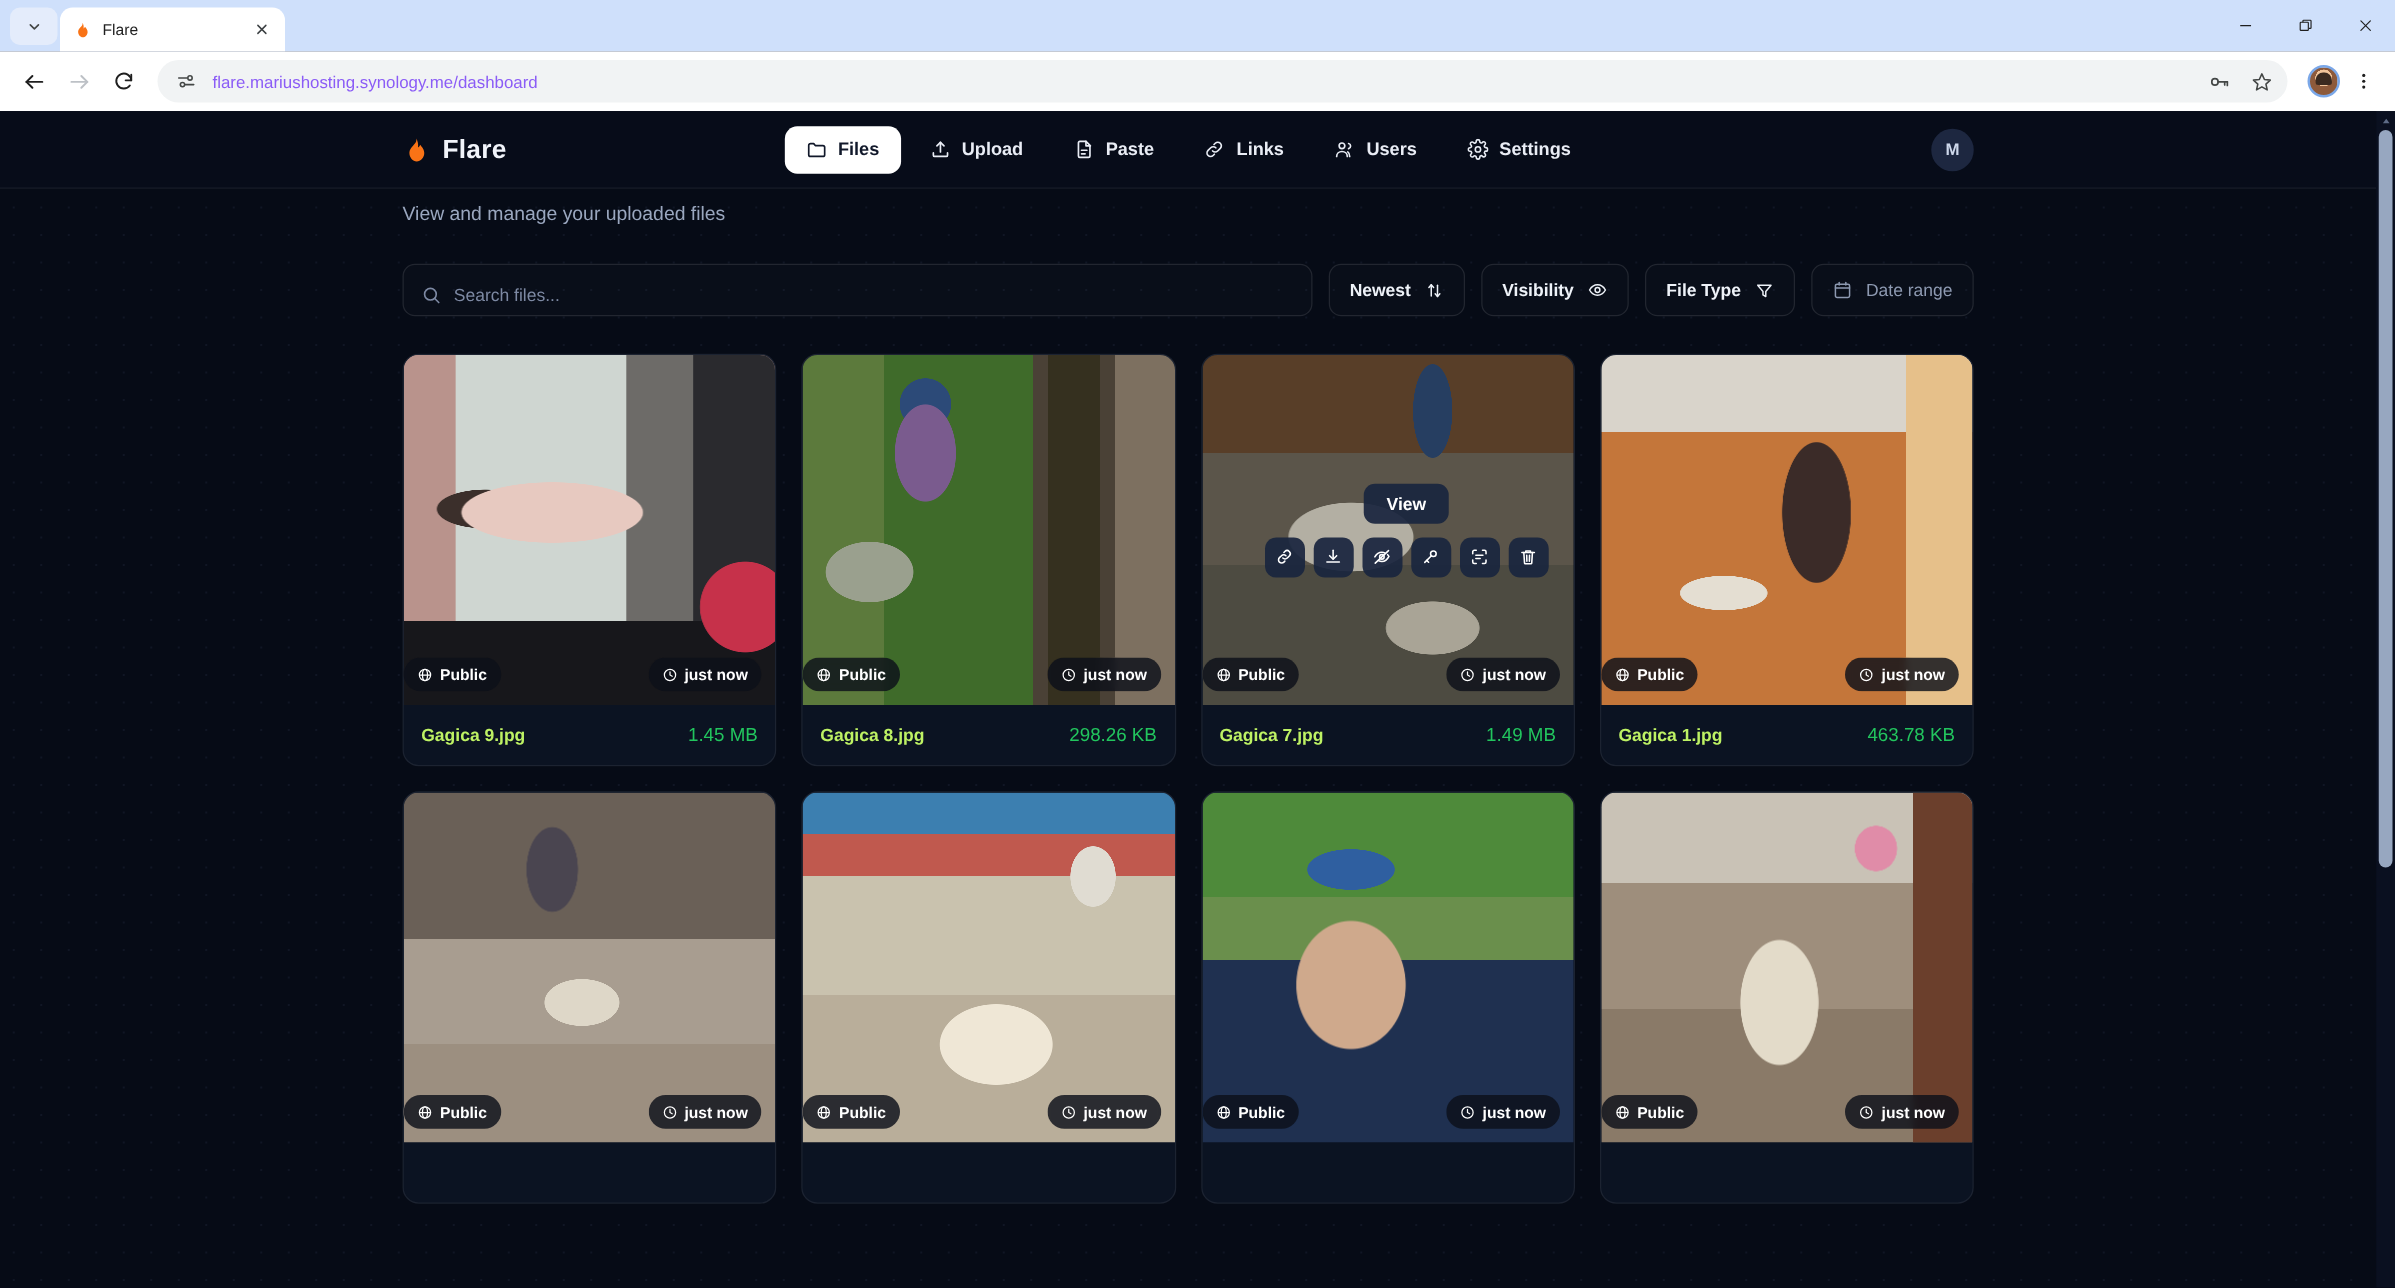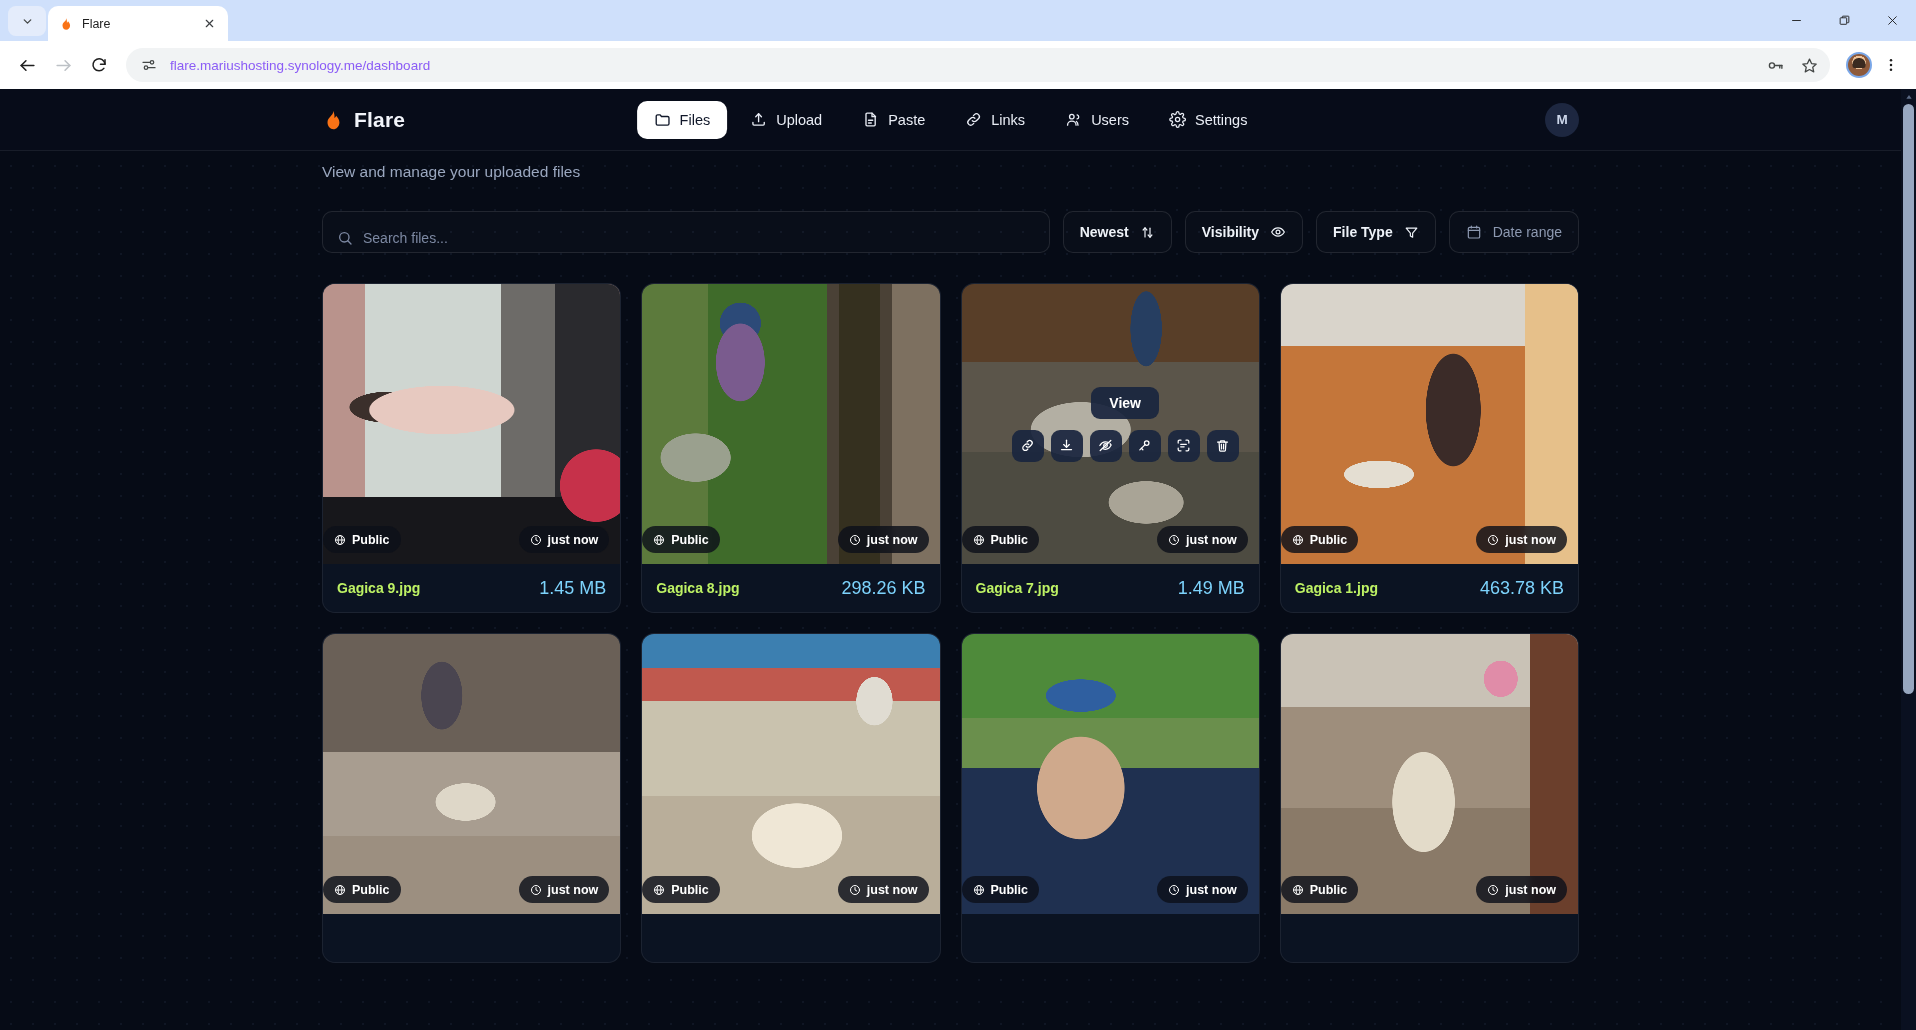--- a/index.html
+++ b/index.html
@@ -84,41 +84,41 @@
   .brand { display: flex; align-items: center; gap: 10px; margin-left: 322px; }
   .brand .bname { font-size: 21px; font-weight: 700; color: #f1f4fa; letter-spacing:.2px; }
 
   .navitems {
     position: absolute; left: 50%; transform: translateX(-50%);
     display: flex; align-items: center; gap: 6px;
   }
   .navitem {
     display: flex; align-items: center; gap: 9px;
     height: 38px; padding: 0 17px; border-radius: 10px;
-    font-size: 14.5px; font-weight: 400; color: #e9edf5; cursor: pointer;
+    font-size: 14.5px; font-weight: 700; color: #e9edf5; cursor: pointer;
     white-space: nowrap;
   }
   .navitem.active { background: #ffffff; color: #11182a; }
   .navitem.active svg { stroke: #11182a; }
 
   .avatar {
     position: absolute; right: 322px; width: 34px; height: 34px; border-radius: 50%;
     background: #1d2740; color: #cdd7ea; font-size: 13.5px; font-weight: 700;
     display: flex; align-items: center; justify-content: center; cursor: pointer;
   }
 
   .content { padding: 0 322px; }
   .h1 { font-size: 33px; font-weight: 700; color: #ffffff; margin-top: 55px; letter-spacing: -.3px; }
   .sub { font-size: 15.5px; color: #9aa7bf; margin-top: 12px; }
 
   .filters { display: flex; align-items: center; gap: 13px; margin-top: 30px; }
   .search {
     flex: 1; height: 42px; border: 1px solid rgba(255,255,255,.10);
     border-radius: 10px; background: rgba(255,255,255,.015);
-    display: flex; align-items: flex-end; gap: 10px; padding: 6px 14px;
+    display: flex; align-items: flex-start; gap: 10px; padding: 16px 14px;
   }
   .search input {
     flex: 1; background: transparent; border: 0; outline: 0;
     font-family: inherit; font-size: 14px; color: #e6ebf5;
   }
   .search input::placeholder { color: #7d89a3; }
   .fbtn {
     height: 42px; padding: 0 16px; border-radius: 10px;
     border: 1px solid rgba(255,255,255,.10); background: rgba(255,255,255,.015);
     display: flex; align-items: center; gap: 11px; cursor: pointer;
@@ -144,21 +144,21 @@
     backdrop-filter: blur(3px);
   }
   .badge.left { left: 0; }
   .badge.right { right: 11px; }
 
   .meta {
     height: 48px; display: flex; align-items: center; justify-content: space-between;
     padding: 0 14px;
   }
   .fname { font-size: 14px; font-weight: 600; color: #bef264; white-space:nowrap; overflow:hidden; text-overflow:ellipsis; }
-  .fsize { font-size: 18px; color: #7dd3fc; margin-left: 10px; white-space: nowrap; }
+  .fsize { font-size: 15px; color: #22c55e; margin-left: 10px; white-space: nowrap; }
 
   
   .overlay {
     position: absolute; inset: 0; display: flex; flex-direction: column;
     align-items: center; justify-content: center; gap: 11px;
     background: rgba(8,12,22,.18);
     padding-left: 30px;
   }
   .viewpill {
     padding: 8px 18px; border-radius: 9px; background: rgba(26,38,62,.93);

